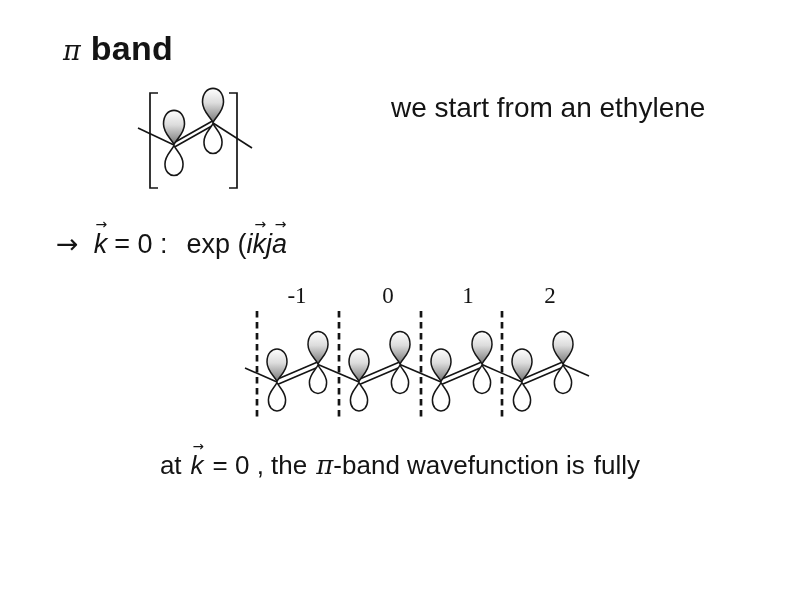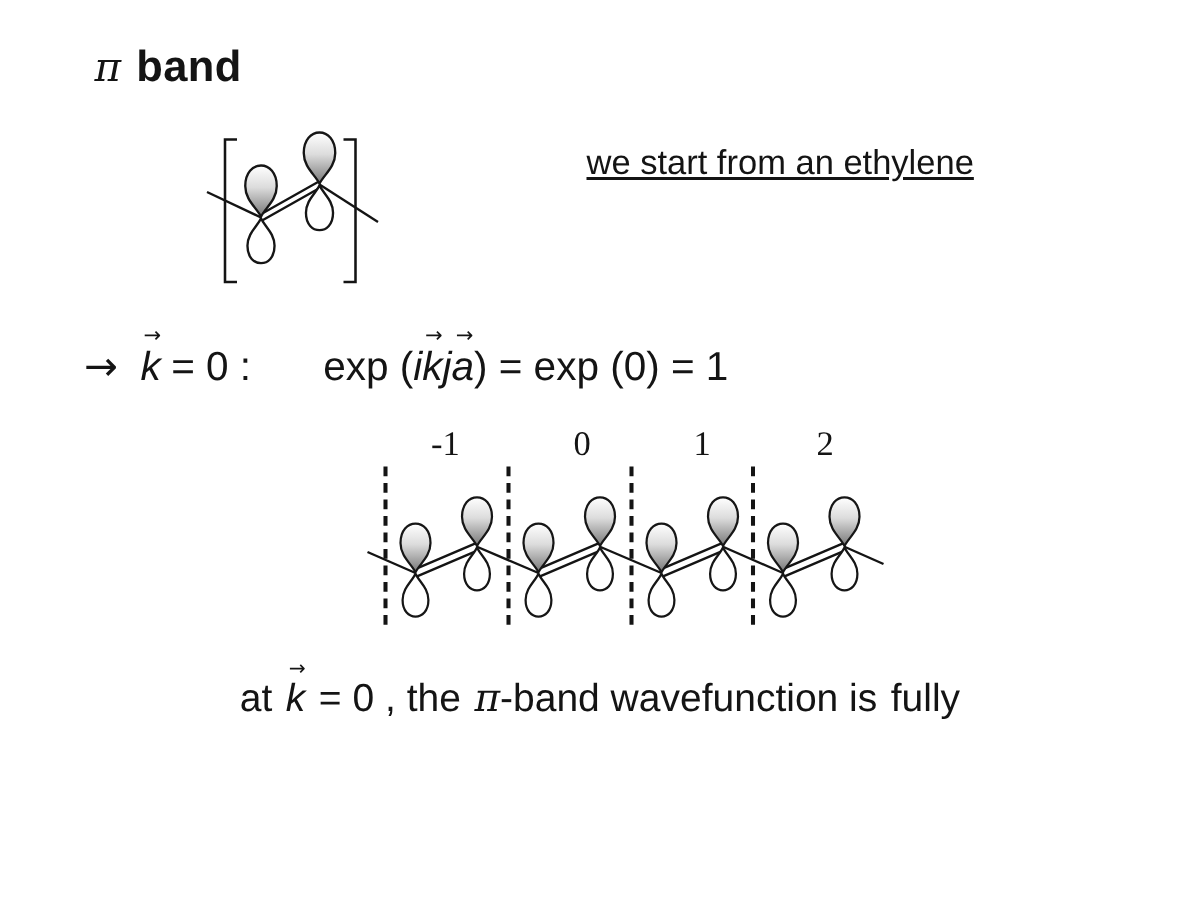--- a/index.html
+++ b/index.html
@@ -2,38 +2,38 @@
 <html><head>
 <meta charset="utf-8">
 <style>
   html,body{margin:0;padding:0;background:#ffffff;}
   .slide{position:relative;width:800px;height:600px;background:#ffffff;
          font-family:"Liberation Sans",sans-serif;color:#141414;overflow:hidden;}
 
   
   .title{position:absolute;left:63px;top:29px;display:flex;align-items:baseline;}
   .title-pi{font-family:"DejaVu Serif",serif;font-style:italic;font-size:27px;}
-  .title-band{font-weight:bold;font-size:29px;margin-left:10px;letter-spacing:.3px;}
+  .title-band{font-weight:bold;font-size:34px;margin-left:10px;letter-spacing:.3px;}
 
   
-  .intro{position:absolute;left:391px;top:92px;font-size:23px;line-height:32.5px;text-decoration:underline;}
+  .intro{position:absolute;left:391px;top:92px;font-size:28px;line-height:32.5px;}
   .intro span{display:block;white-space:pre;}
 
   
   .fig-ethylene{position:absolute;left:130px;top:85px;}
   .fig-chain{position:absolute;left:215px;top:305px;}
 
   
   .math-row{position:absolute;left:56px;top:228px;font-size:27px;display:flex;align-items:baseline;}
   .arrow-sym{font-family:"DejaVu Sans",sans-serif;margin-right:15px;}
   .vec{position:relative;display:inline-block;font-style:italic;line-height:1.2;}
   .vec .arr{position:absolute;left:58%;transform:translateX(-50%);top:-11px;
             font-size:14px;font-style:normal;line-height:1;font-family:"DejaVu Sans",sans-serif;}
   .math-eq{white-space:pre;margin-left:7px;}
-  .exp-group{margin-left:48px;display:inline-flex;align-items:flex-end;white-space:pre;}
+  .exp-group{margin-left:19px;display:inline-flex;align-items:flex-end;white-space:pre;}
   .it{font-style:italic;}
 
   
   .cell-label{position:absolute;top:283px;width:40px;text-align:center;
               font-family:"Liberation Serif",serif;font-size:23px;}
   .cell-label.l0{left:277px;} .cell-label.l1{left:368px;}
   .cell-label.l2{left:448px;} .cell-label.l3{left:530px;}
 
   
   .conclusion{position:absolute;left:0;top:450px;width:800px;display:flex;
@@ -76,21 +76,21 @@
 
   <div class="intro">
     <span>we start from an ethylene</span>
   </div>
 
   <div class="math-row">
     <span class="arrow-sym">→</span>
     <span class="vec"><span class="arr">→</span><span>k</span></span>
     <span class="math-eq">= 0 :</span>
     <span class="exp-group">
-      <span>exp (</span><span class="it">i</span><span class="vec"><span class="arr">→</span><span>k</span></span><span class="it">j</span><span class="vec"><span class="arr">→</span><span>a</span></span><span>) = exp (0) = 1</span>
+      <span>exp (</span><span class="it">i</span><span class="vec"><span class="arr">→</span><span>k</span></span><span class="it">j</span><span class="vec"><span class="arr">→</span><span>a</span></span>
     </span>
   </div>
 
   <span class="cell-label l0">-1</span>
   <span class="cell-label l1">0</span>
   <span class="cell-label l2">1</span>
   <span class="cell-label l3">2</span>
 
   <svg class="fig-chain" width="380" height="125" viewBox="0 0 380 125">
     <g stroke="#141414" stroke-width="2.7" stroke-dasharray="6.5,4.5">

